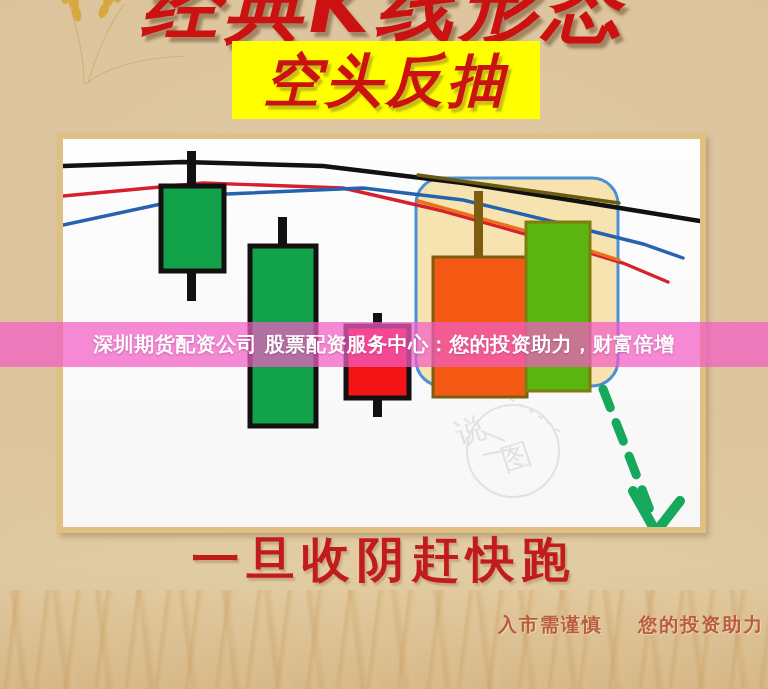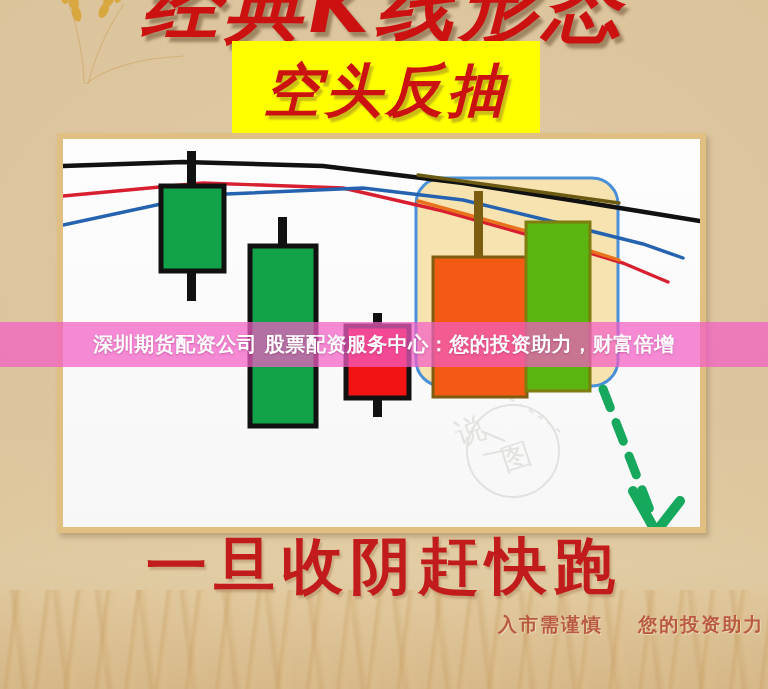--- a/index.html
+++ b/index.html
@@ -88,21 +88,21 @@
     text-shadow: 4px 5px 3px rgba(110,80,50,0.55);
     white-space: nowrap;
     font-style: italic;
   }
 
   .headline-badge {
     position: absolute;
     top: 41px;
     left: 232px;
     width: 308px;
-    height: 98px;
+    height: 78px;
     background: #ffff00;
     display: flex;
     align-items: center;
     justify-content: center;
   }
   .headline-badge span {
     font-family: "DejaVu Sans", sans-serif;
     font-weight: 700;
     font-style: italic;
     font-size: 57px;
@@ -173,21 +173,21 @@
 
   
   .slogan {
     position: absolute;
     top: 535px;
     left: 0;
     width: 768px;
     text-align: center;
     font-family: "DejaVu Serif", serif;
     font-weight: 700;
-    font-size: 61px;
+    font-size: 48px;
     letter-spacing: 7px;
     color: #c21b1b;
     text-shadow: 2px 3px 2px rgba(150,110,70,0.35);
     white-space: nowrap;
     line-height: 1;
   }
 
   .disclaimer {
     position: absolute;
     top: 612px;

